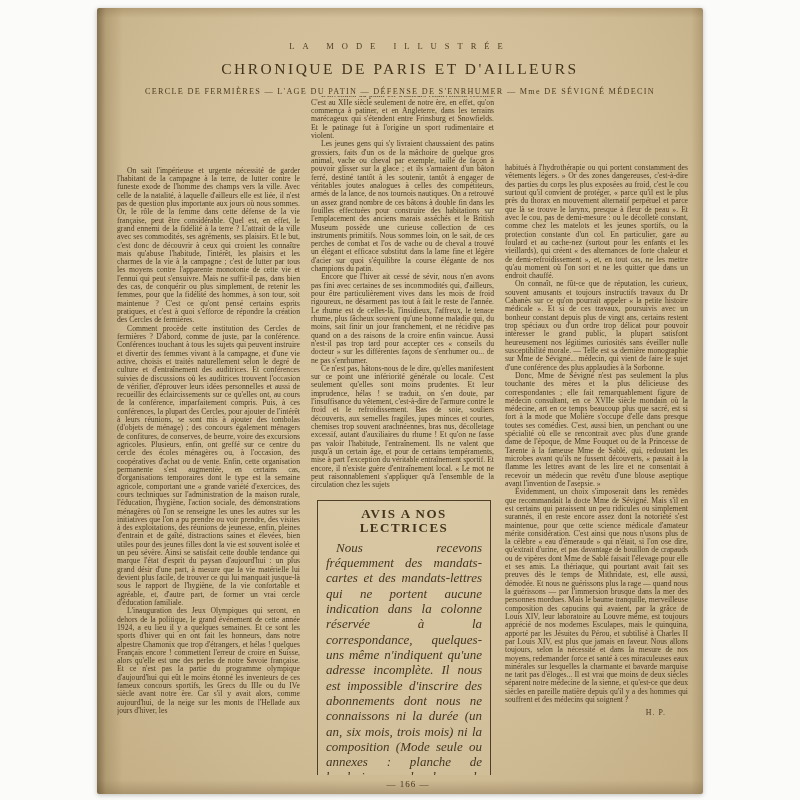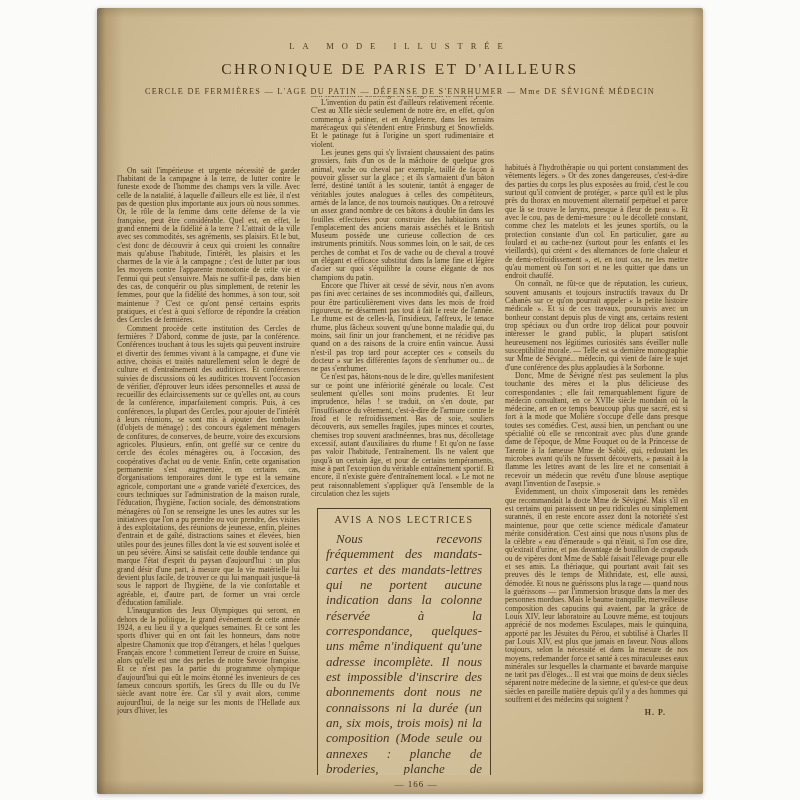--- a/index.html
+++ b/index.html
@@ -64,44 +64,44 @@
   .col p { margin: 0; text-indent: 10px; }
   .col p.cont { text-indent: 0; }
   .notice {
     margin: 10px 3px 0 6px;
     border: 1.5px solid #4e3e26;
     padding: 6px 8px 7px 8px;
     background: rgba(255,250,235,0.06);
   }
   .notice-title {
     text-align: center;
-    font-size: 10px;
-    font-weight: 400;
+    font-size: 13px;
+    font-weight: 700;
     letter-spacing: 1.5px;
     margin-bottom: 5px;
     color: #43341d;
   }
   .notice-body {
     margin: 0;
     font-style: italic;
     font-size: 13px;
     line-height: 1.18;
     text-indent: 10px;
     text-align: justify;
   }
   .signature {
     text-align: right;
     padding: 5px 22px 0 0;
     font-size: 7.9px;
-    font-weight: 700;
+    font-weight: 400;
     letter-spacing: 1px;
   }
   .page-number {
     position: absolute;
-    bottom: 5px; left: 16px;
+    bottom: 5px; left: 8px;
     width: 100%;
     text-align: center;
     font-size: 9px;
     letter-spacing: 1px;
     color: #43341d;
   }
 </style>
 </head>
 <body>
 

